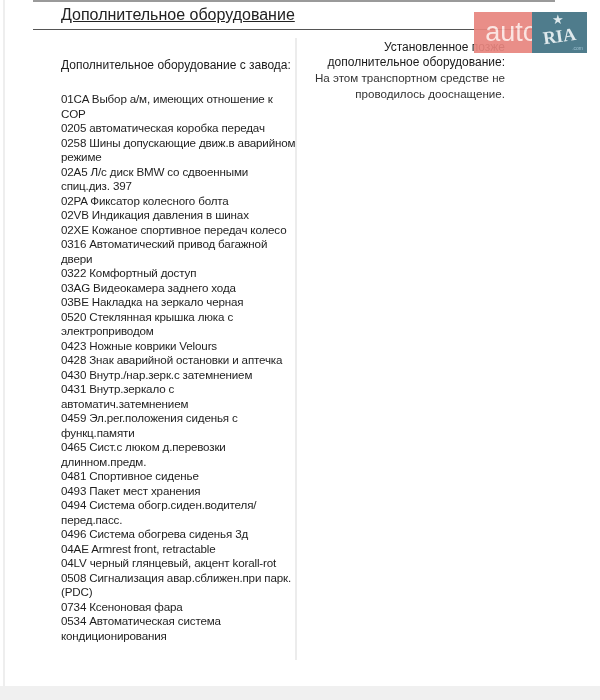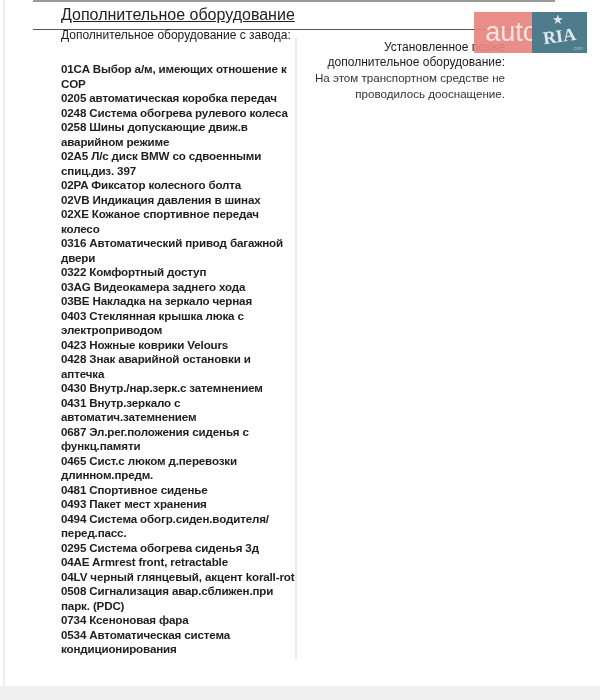--- a/index.html
+++ b/index.html
@@ -9,25 +9,25 @@
     font-family:"Liberation Sans", sans-serif;
     color:#1a1a1a;
   }
   .left-edge { position:absolute; left:3px; top:0; width:2px; height:690px; background:#eeeeee; }
   .top-rule { position:absolute; left:33px; top:0; width:522px; height:2px; background:#9a9a9a; }
   .section-title {
     position:absolute; left:61px; top:6px;
     font-size:16px; line-height:18px; color:#222;text-decoration:underline;
   }
   .section-rule { position:absolute; left:33px; top:29px; width:550px; height:1px; background:#555; }
-  .col-left { position:absolute; left:61px; top:28px; width:236px; }
+  .col-left { position:absolute; left:61px; top:58px; width:236px; }
   .col-right { position:absolute; left:305px; top:40px; width:200px;text-align:right; }
   .col-divider { position:absolute; left:295px; top:38px; width:2px; height:622px; background:#ececec; }
   .col-head { font-size:12px; line-height:15px; color:#1a1a1a; margin:0; }
-  .items { list-style:none; margin:19px 0 0 0; padding:0;font-weight:bold; }
+  .items { list-style:none; margin:19px 0 0 0; padding:0; }
   .items li { font-size:11.6px; line-height:14.5px; color:#1e1e1e; letter-spacing:-0.15px; }
   .note { font-size:11.6px; line-height:16px; color:#333; }
   .bottom-strip { position:absolute; left:0; top:686px; width:600px; height:14px; background:#f0f0f0; }
   .wm-auto {
     position:absolute; left:474px; top:12px; width:75px; height:41px;
     background:#e8857e; opacity:0.92;
     color:#fbe3e0; font-size:27px; line-height:41px; text-align:center;
     font-family:"Liberation Sans", sans-serif;
   }
   .wm-ria {
@@ -46,41 +46,40 @@
 <div class="top-rule"></div>
 
 <div class="section-title">Дополнительное оборудование</div>
 <div class="section-rule"></div>
 
 <div class="col-left">
   <p class="col-head">Дополнительное оборудование с завода:</p>
   <ul class="items" id="factory-list">
       <li>01CA Выбор а/м, имеющих отношение к COP</li>
       <li>0205 автоматическая коробка передач</li>
-      <li>0248 Система обогрева рулевого колеса</li>
       <li>0258 Шины допускающие движ.в аварийном режиме</li>
       <li>02A5 Л/с диск BMW со сдвоенными спиц.диз. 397</li>
       <li>02PA Фиксатор колесного болта</li>
       <li>02VB Индикация давления в шинах</li>
       <li>02XE Кожаное спортивное передач колесо</li>
       <li>0316 Автоматический привод багажной двери</li>
       <li>0322 Комфортный доступ</li>
       <li>03AG Видеокамера заднего хода</li>
       <li>03BE Накладка на зеркало черная</li>
-      <li>0403 Стеклянная крышка люка с электроприводом</li>
+      <li>0520 Стеклянная крышка люка с электроприводом</li>
       <li>0423 Ножные коврики Velours</li>
       <li>0428 Знак аварийной остановки и аптечка</li>
       <li>0430 Внутр./нар.зерк.с затемнением</li>
       <li>0431 Внутр.зеркало с автоматич.затемнением</li>
-      <li>0687 Эл.рег.положения сиденья с функц.памяти</li>
+      <li>0459 Эл.рег.положения сиденья с функц.памяти</li>
       <li>0465 Сист.с люком д.перевозки длинном.предм.</li>
       <li>0481 Спортивное сиденье</li>
       <li>0493 Пакет мест хранения</li>
       <li>0494 Система обогр.сиден.водителя/ перед.пасс.</li>
-      <li>0295 Система обогрева сиденья 3д</li>
+      <li>0496 Система обогрева сиденья 3д</li>
       <li>04AE Armrest front, retractable</li>
       <li>04LV черный глянцевый, акцент korall-rot</li>
       <li>0508 Сигнализация авар.сближен.при парк. (PDC)</li>
       <li>0734 Ксеноновая фара</li>
       <li>0534 Автоматическая система кондиционирования</li>
     </ul>
 </div>
 
 <div class="col-divider"></div>
 

